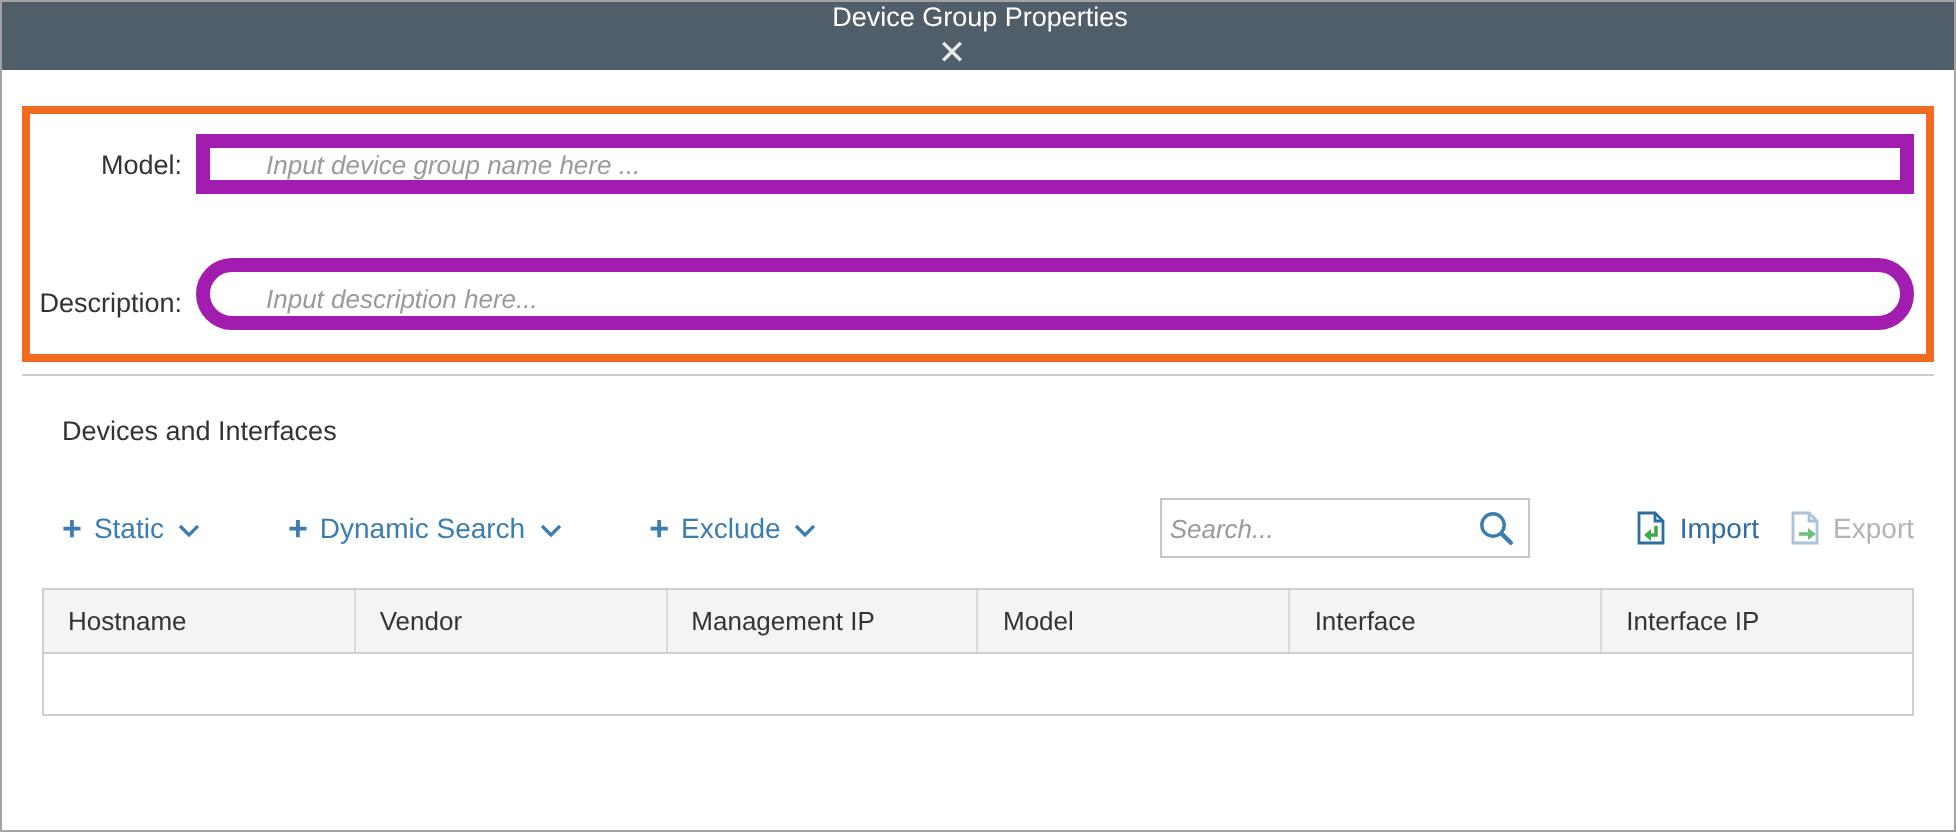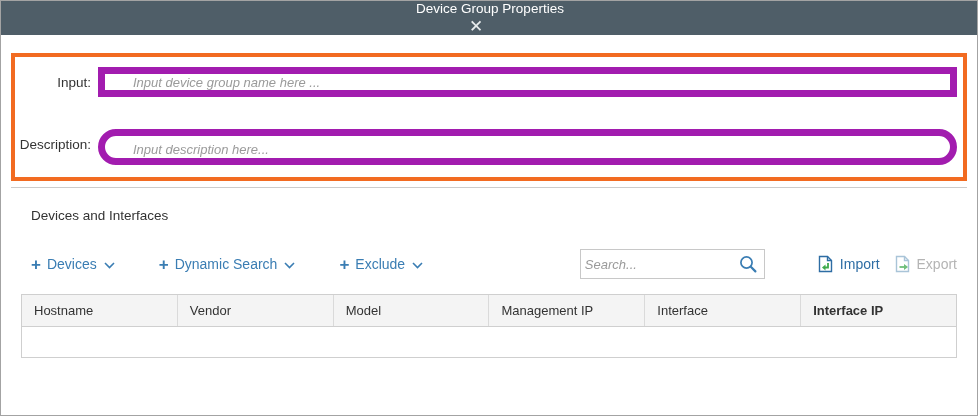--- a/index.html
+++ b/index.html
@@ -30,21 +30,21 @@
 
   
   .highlight {
     margin: 18px 10px 0 10px;
     border: 4px solid #f26b21;
     background: #fff;
     padding: 10px 6px 12px 0;
   }
   .form-row { display: flex; align-items: center; }
   .form-row + .form-row { margin-top: 16px; }
-  .form-row.top-align { align-items: flex-start; margin-top: 32px; }
+  .form-row.top-align { align-items: center; margin-top: 32px; }
   .form-label {
     width: 83px; text-align: right; padding-right: 7px;
     font-size: 13.5px; color: #333; flex: none;
   }
   .form-row.top-align .form-label { margin-top: 8px; }
   .text-input, .text-area {
     flex: 1;
     border: 7px solid #a21caf;
     font-family: "Liberation Sans", sans-serif;
     font-size: 13px; color: #333;
@@ -106,21 +106,21 @@
     margin: 15px 20px 0 20px;
     border: 1px solid #cfcfcf;
   }
   .grid-header { display: flex; background: #f4f4f4; border-bottom: 1px solid #cfcfcf; }
   .grid-header .cell {
     flex: 1; height: 31px; line-height: 31px;
     padding: 0 12px; font-size: 13px; color: #333;
     border-right: 1px solid #dadada;
     overflow: hidden; white-space: nowrap;
   }
-  .grid-header .cell:last-child { border-right: none; font-weight: bold; }
+  .grid-header .cell:last-child { border-right: none; }
   .grid-empty-row { height: 30px; background: #fff; }
 
   
   .footer {
     display: flex; align-items: center; justify-content: flex-end;
     margin: 23px 21px 0 0;
   }
   .cancel-link { color: #3a7db3; font-size: 14px; cursor: pointer; margin-right: 32px; }
   .ok-btn {
     width: 73px; height: 32px;
@@ -135,38 +135,38 @@
 <div class="dialog">
 
   <div class="titlebar">
     <span class="title">Device Group Properties</span>
     <span class="spacer"></span>
     <span class="close-btn">✕</span>
   </div>
 
   <div class="highlight">
     <div class="form-row">
-      <label class="form-label">Input:</label>
+      <label class="form-label">Model:</label>
       <input class="text-input" type="text" placeholder="Input device group name here ..." style="">
     </div>
     <div class="form-row top-align">
       <label class="form-label">Description:</label>
       <textarea class="text-area" placeholder="Input description here..." style=""></textarea>
     </div>
   </div>
 
   <hr class="divider">
 
   <div class="section-title">Devices and Interfaces</div>
 
   <div class="toolbar">
 
     <span class="link-btn">
       <span class="plus-glyph">+</span>
-      <span>Devices</span>
+      <span>Static</span>
       <svg class="chev" width="11" height="7" viewBox="0 0 11 7">
           <polyline points="1,1 5.5,5.5 10,1" fill="none" stroke="#3a7db3" stroke-width="1.6"></polyline>
         </svg>
     </span>
 
     <span class="link-btn">
       <span class="plus-glyph">+</span>
       <span>Dynamic Search</span>
       <svg class="chev" width="11" height="7" viewBox="0 0 11 7">
           <polyline points="1,1 5.5,5.5 10,1" fill="none" stroke="#3a7db3" stroke-width="1.6"></polyline>
@@ -209,22 +209,22 @@
         <path d="M10 9 l4 3 -4 3 z" fill="#6fbf7a"></path>
       </svg>
       <span>Export</span>
     </span>
   </div>
 
   <div class="grid">
     <div class="grid-header">
       <div class="cell">Hostname</div>
       <div class="cell">Vendor</div>
+      <div class="cell">Management IP</div>
       <div class="cell">Model</div>
-      <div class="cell">Management IP</div>
       <div class="cell">Interface</div>
       <div class="cell">Interface IP</div>
     </div>
     <div class="grid-empty-row"></div>
   </div>
 
 
 </div>
 
 </body></html>

